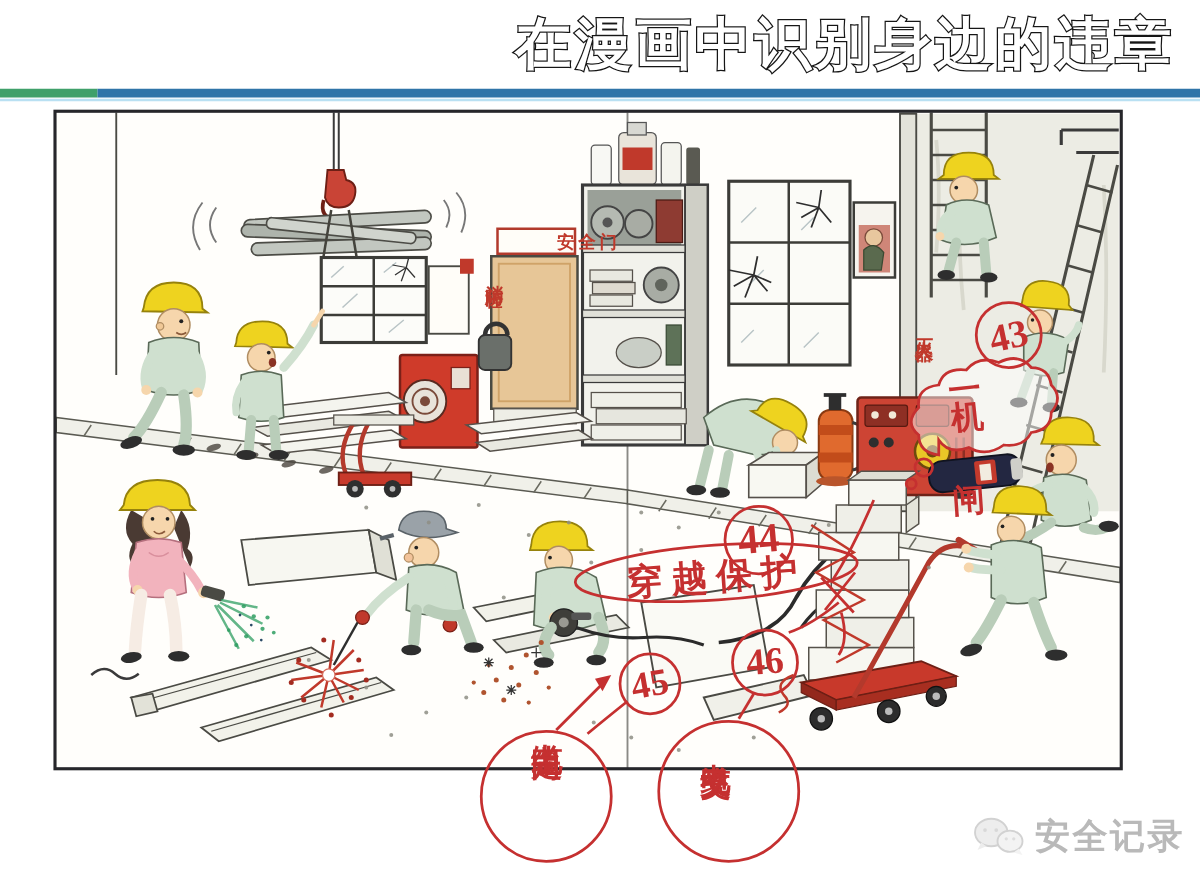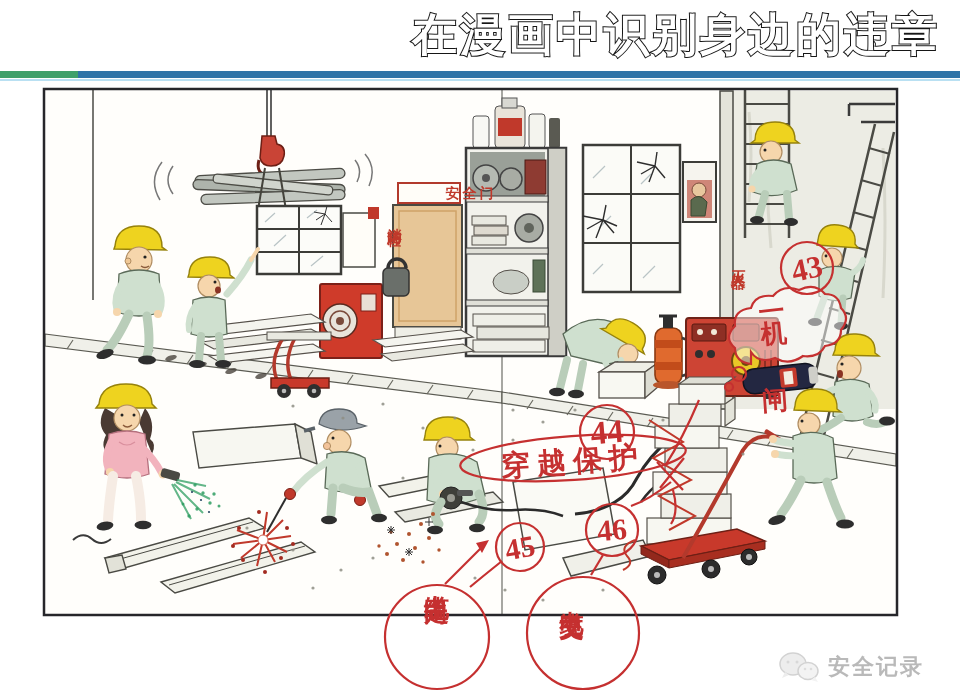--- a/index.html
+++ b/index.html
@@ -7,21 +7,21 @@
          font-family:"Liberation Sans","DejaVu Sans",sans-serif;}
   .ov{position:absolute;}
   .vtext{writing-mode:vertical-rl;text-orientation:upright;letter-spacing:2px;}
   .red-note{color:var(--annotation-red,#c53030);font-weight:700;}
   .sign-text{color:var(--sign-red,#c0392b);font-weight:700;padding-left:42px;}
   .num{font-family:"Liberation Serif","DejaVu Serif",serif;font-weight:700;text-align:center;}
   .divider-green{position:absolute;left:0;top:71px;width:78px;height:7px;background:var(--divider-green,#3fa06a);}
   .divider-blue{position:absolute;left:78px;top:71px;width:882px;height:7px;background:var(--divider-blue,#2f74a8);}
   .divider-light{position:absolute;left:0;top:79px;width:960px;height:2px;background:var(--divider-light,#b9e0f2);}
   .watermark{display:flex;align-items:center;gap:8px;color:var(--watermark-gray,#b9b9b9);
-             font-weight:700;font-size:22px;letter-spacing:2px;}
+             font-weight:700;font-size:28px;letter-spacing:2px;}
 </style>
 </head>
 <body>
 
 <div id="stage">
 
   <svg class="ov" style="left:398px;top:2px;" width="556" height="68">
     <text x="278" y="48" text-anchor="middle" font-size="45" font-weight="bold" letter-spacing="3" font-family="Liberation Serif, DejaVu Serif, serif" fill="#ffffff" stroke="#161616" stroke-width="2" paint-order="stroke">在漫画中识别身边的违章</text>
   </svg>
 

